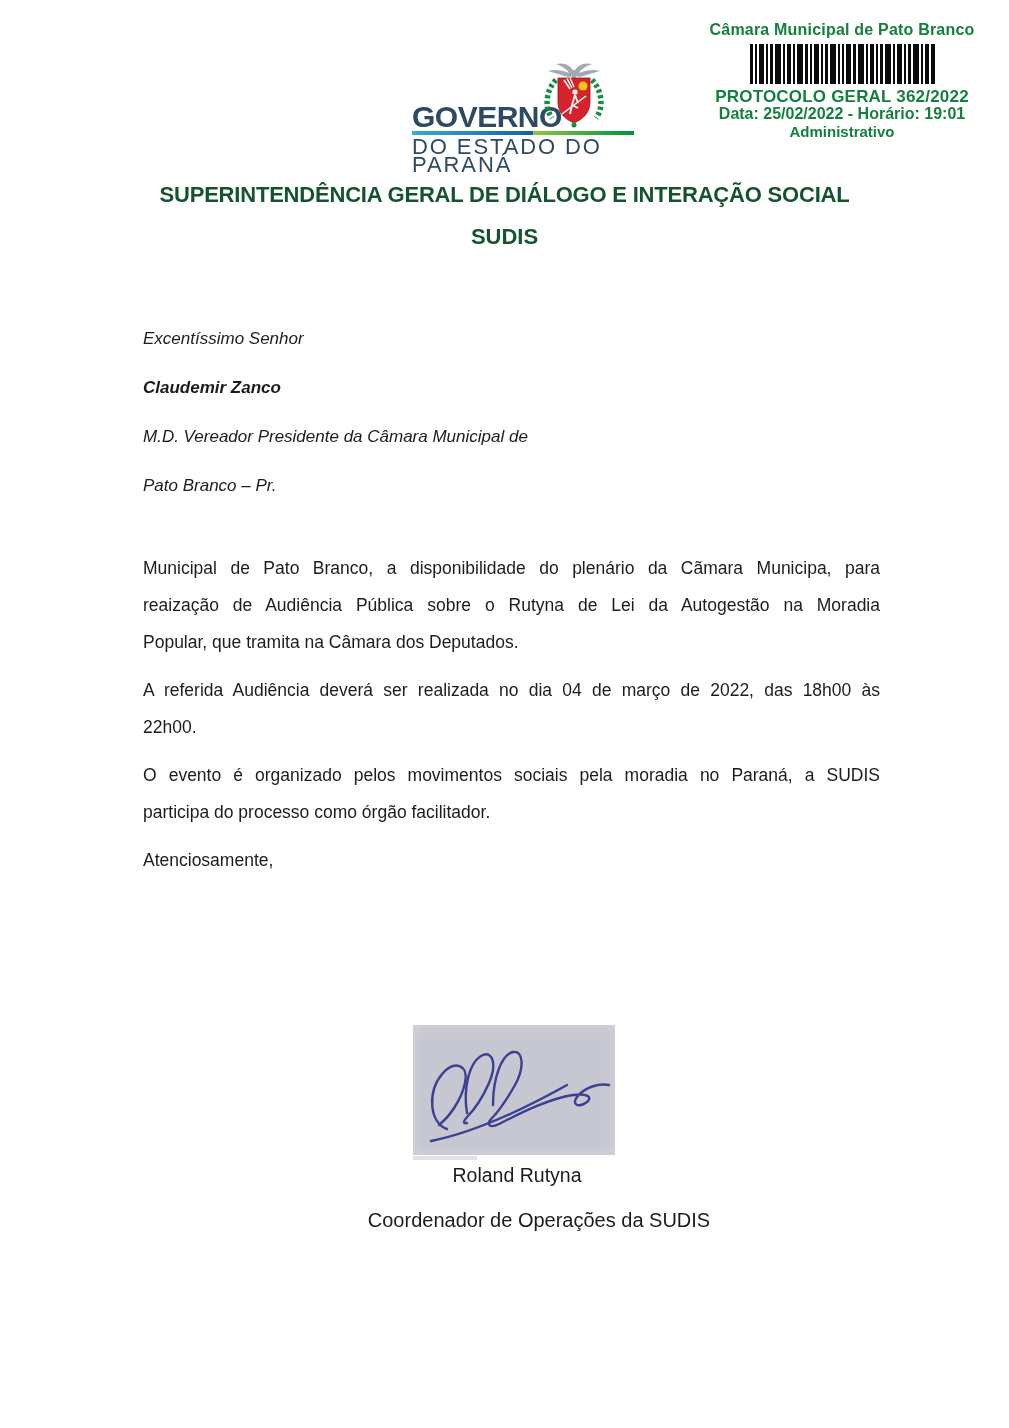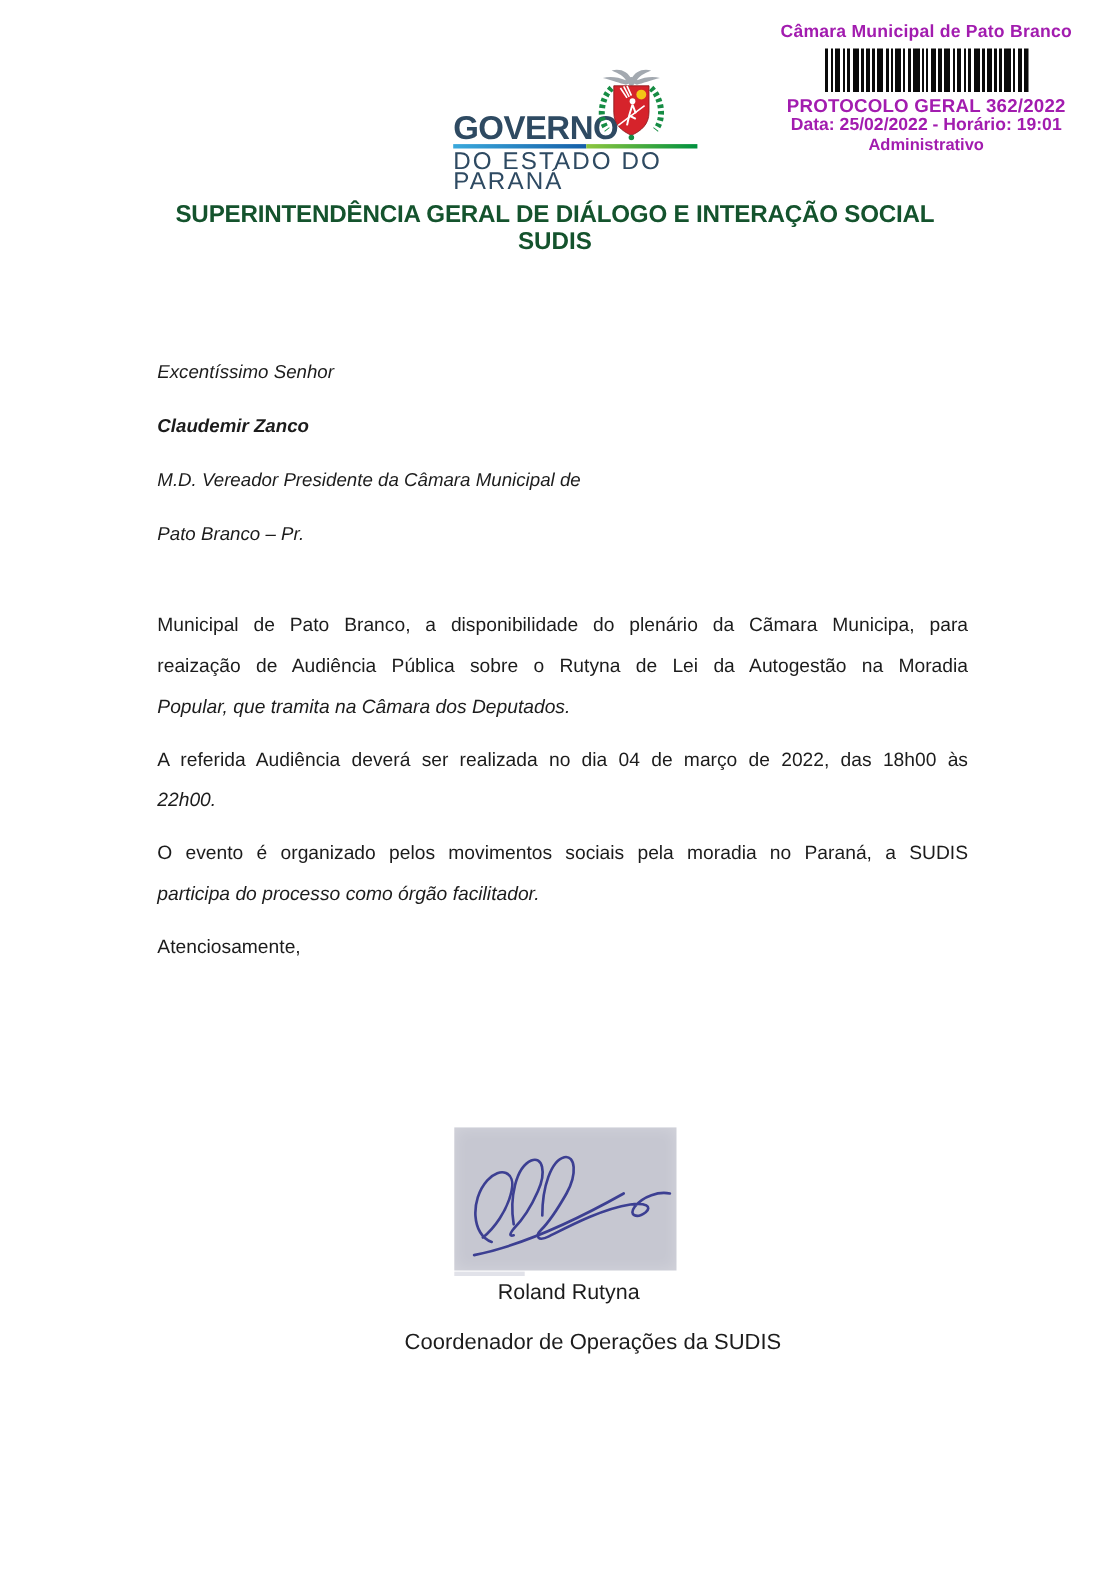--- a/index.html
+++ b/index.html
@@ -19,42 +19,42 @@
   .crest{position:absolute; left:124px; top:0; width:76px; height:68px;}
   .logo-name{padding-top:44px; font-size:30px; font-weight:bold; letter-spacing:-0.5px;
              color:var(--logo-text); line-height:25px;}
   .logo-underline{display:flex; height:4px; margin-top:2px; width:222px;}
   .logo-underline .seg-blue{width:121px; background:linear-gradient(90deg,var(--blue-a),var(--blue-b));}
   .logo-underline .seg-green{flex:1; background:linear-gradient(90deg,var(--green-a),var(--green-b));}
   .logo-subtitle{margin-top:3px; font-size:22px; letter-spacing:1.9px; color:var(--logo-text); line-height:18px;}
 
   
   .stamp{position:absolute; left:695px; top:20px; width:294px; text-align:center;
-         font-weight:bold; color:#a21caf;}
+         font-weight:bold; color:#15803d;}
   .stamp-org{font-size:16px; line-height:19px; letter-spacing:0.2px;}
   .barcode{display:block; margin:5px auto 4px auto;}
   .stamp-protocol{font-size:17px; line-height:17px; letter-spacing:0.2px;}
   .stamp-datetime{font-size:16px; line-height:16px; margin-top:1px;}
   .stamp-category{font-size:15px; line-height:15px; margin-top:2px;}
 
   
   .title-block{position:absolute; left:64px; right:64px; top:183px; text-align:center; color:#14532d;}
   .title-line1{font-size:22px; font-weight:bold; letter-spacing:-0.2px; line-height:24px;}
-  .title-line2{font-size:22px; font-weight:bold; line-height:24px;}
+  .title-line2{font-size:22px; font-weight:bold; margin-top:18px; line-height:24px;}
 
   
   .recipient{position:absolute; left:143px; top:328px; font-size:17px;font-style:italic;}
   .recipient p{line-height:21px; margin-bottom:28px;}
   .recipient .bold{font-weight:bold;}
 
   
   .letter-body{position:absolute; left:143px; top:550px; width:737px; font-size:17.5px;}
   .para{margin-bottom:11px;}
   .jline{line-height:37px; text-align:justify; text-align-last:justify;}
-  .jline.last{text-align-last:left;font-style:italic;}
+  .jline.last{text-align-last:left;}
   .closing{line-height:37px;}
 
   
   .sig-image{position:absolute; left:413px; top:1025px; width:202px; height:130px;
              background:var(--sig-bg); box-shadow:inset 0 0 14px rgba(255,255,255,0.25);}
   .sig-image svg{display:block; width:100%; height:100%;}
   .scan-artifact{position:absolute; left:413px; top:1156px; width:64px; height:4px; background:#e1e2e9;}
   .sig-name{position:absolute; top:1164px; left:517px; transform:translateX(-50%);
             font-size:19.5px; line-height:23px; white-space:nowrap;}
   .sig-role{position:absolute; top:1208px; left:539px; transform:translateX(-50%);

